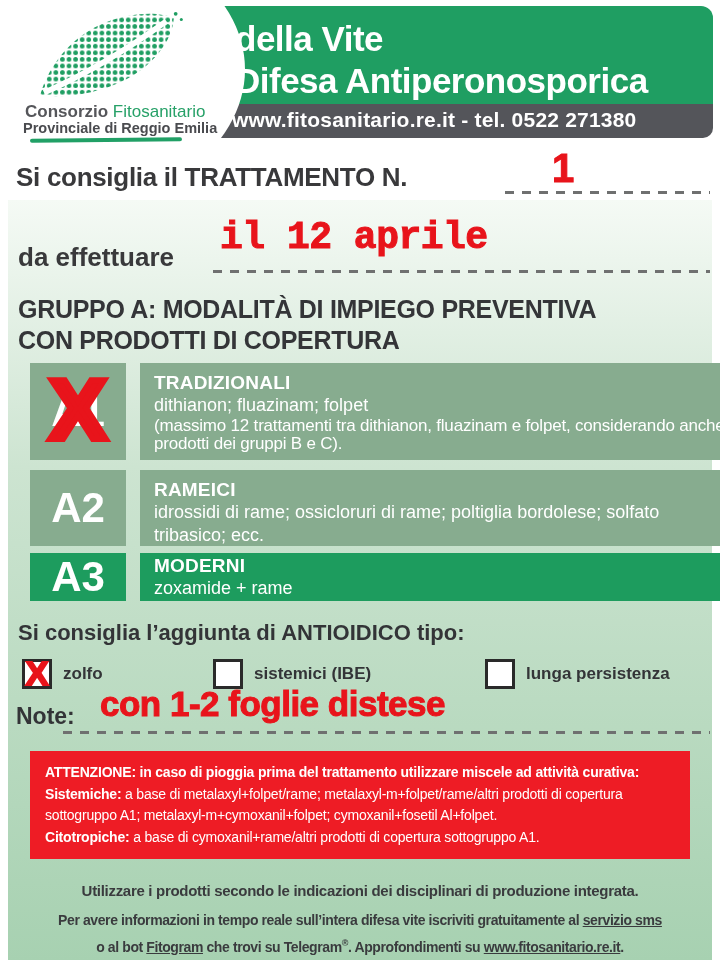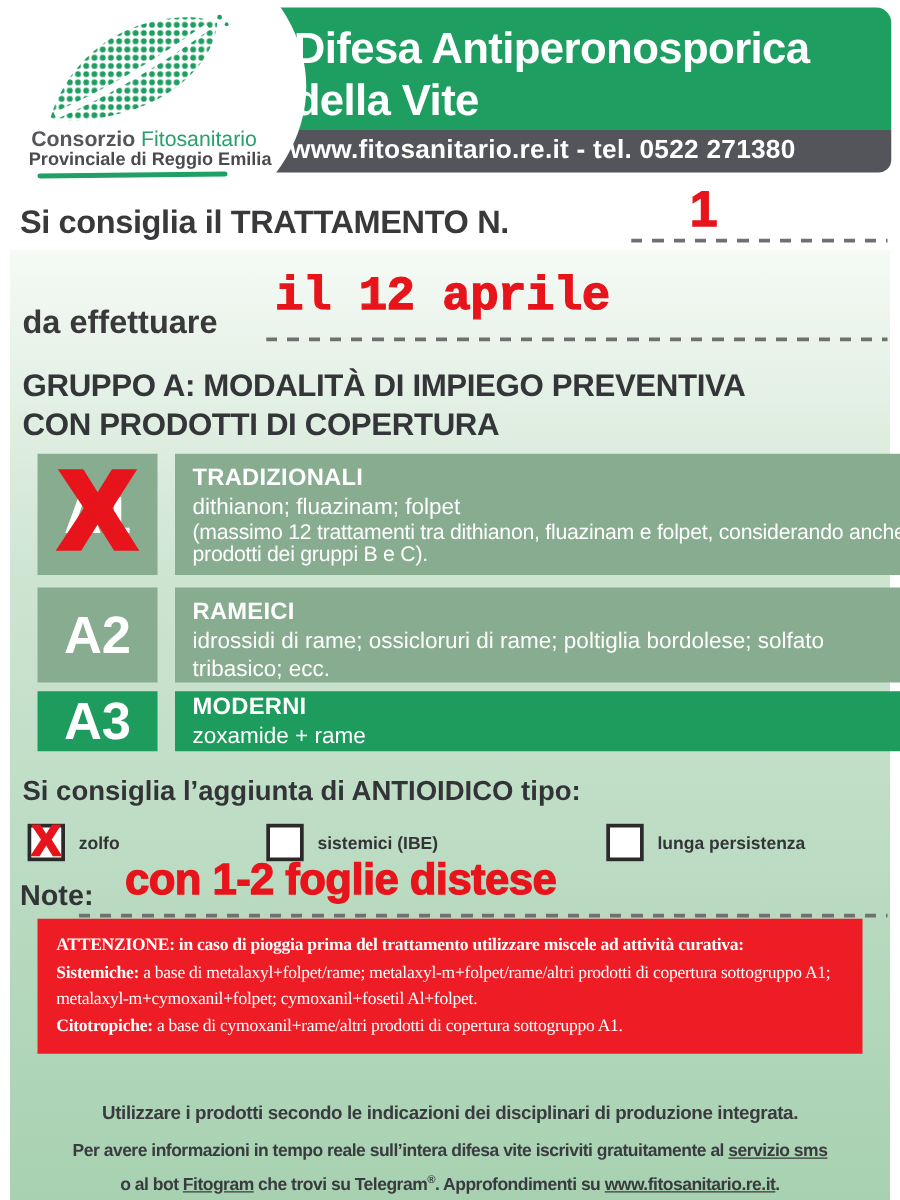--- a/index.html
+++ b/index.html
@@ -52,45 +52,45 @@
   .bigX { position:absolute; left:50%; top:50%; transform:translate(-50%,-54%); font-size:86px; font-weight:bold;
           color:#e8141b; -webkit-text-stroke:6px #e8141b; line-height:1; }
   .row3 .body { display:flex; flex-direction:column; justify-content:center; padding:2px 14px; }
 
   .anti-title { position:absolute; left:10px; top:420px; font-size:22px; font-weight:bold; color:#333437; }
   .opt { position:absolute; top:456px; display:flex; align-items:center; gap:11px; height:36px; }
   .opt1 { left:14px; } .opt2 { left:205px; } .opt3 { left:477px; }
   .cb { width:30px; height:30px; background:#fff; border:3px solid #2a2a2a; position:relative; }
   .cb .mark { position:absolute; left:50%; top:50%; transform:translate(-50%,-52%); font-size:34px; font-weight:bold;
               color:#e8141b; -webkit-text-stroke:2px #e8141b; line-height:1; }
-  .optlabel { font-size:14px; font-weight:bold; color:#333437; }
+  .optlabel { font-size:17px; font-weight:bold; color:#333437; }
 
   .note-label { position:absolute; left:8px; top:503px; font-size:23px; font-weight:bold; color:#333437; }
   .note-field { position:absolute; left:92px; top:484px; font-size:35px; letter-spacing:-0.5px; }
   .dash3 { position:absolute; left:55px; top:531px; width:647px; }
 
-  .warnbox { position:absolute; left:22px; top:535px; width:660px; background:#ee1c25; color:#fff;
-             padding:11px 15px; font-size:14px; line-height:21.5px; letter-spacing:-0.2px;font-family:Liberation Serif, serif; }
+  .warnbox { position:absolute; left:22px; top:551px; width:660px; background:#ee1c25; color:#fff;
+             padding:11px 15px; font-size:14px; line-height:21.5px; letter-spacing:-0.2px; }
   .warnbox b { font-weight:bold; }
 
   .foot1 { position:absolute; left:0; top:682px; width:100%; text-align:center; font-size:15px; font-weight:bold;
            color:#3a3b3e; letter-spacing:-0.3px; }
   .foot2 { position:absolute; left:0; top:709px; width:100%; text-align:center; font-size:14px; font-weight:bold;
            color:#3a3b3e; line-height:23px; letter-spacing:-0.4px; padding:0 14px; }
   .foot2 .u { text-decoration:underline; }
   sup { font-size:9px; }
 </style>
 </head>
 <body>
 
 <div>
   <div class="green-banner">
     <div class="banner-title">
+      <div>della Vite</div>
       <div>Difesa Antiperonosporica</div>
-      <div>della Vite</div>
     </div>
   </div>
   <div class="gray-bar">
     <span>www.fitosanitario.re.it - tel. 0522 271380</span>
   </div>
   <div class="blob"></div>
   <div class="logo">
     <svg class="leaf" width="152" height="94" viewBox="0 0 160 100">
       <defs>
         <pattern id="lp" width="7" height="7" patternUnits="userSpaceOnUse">

